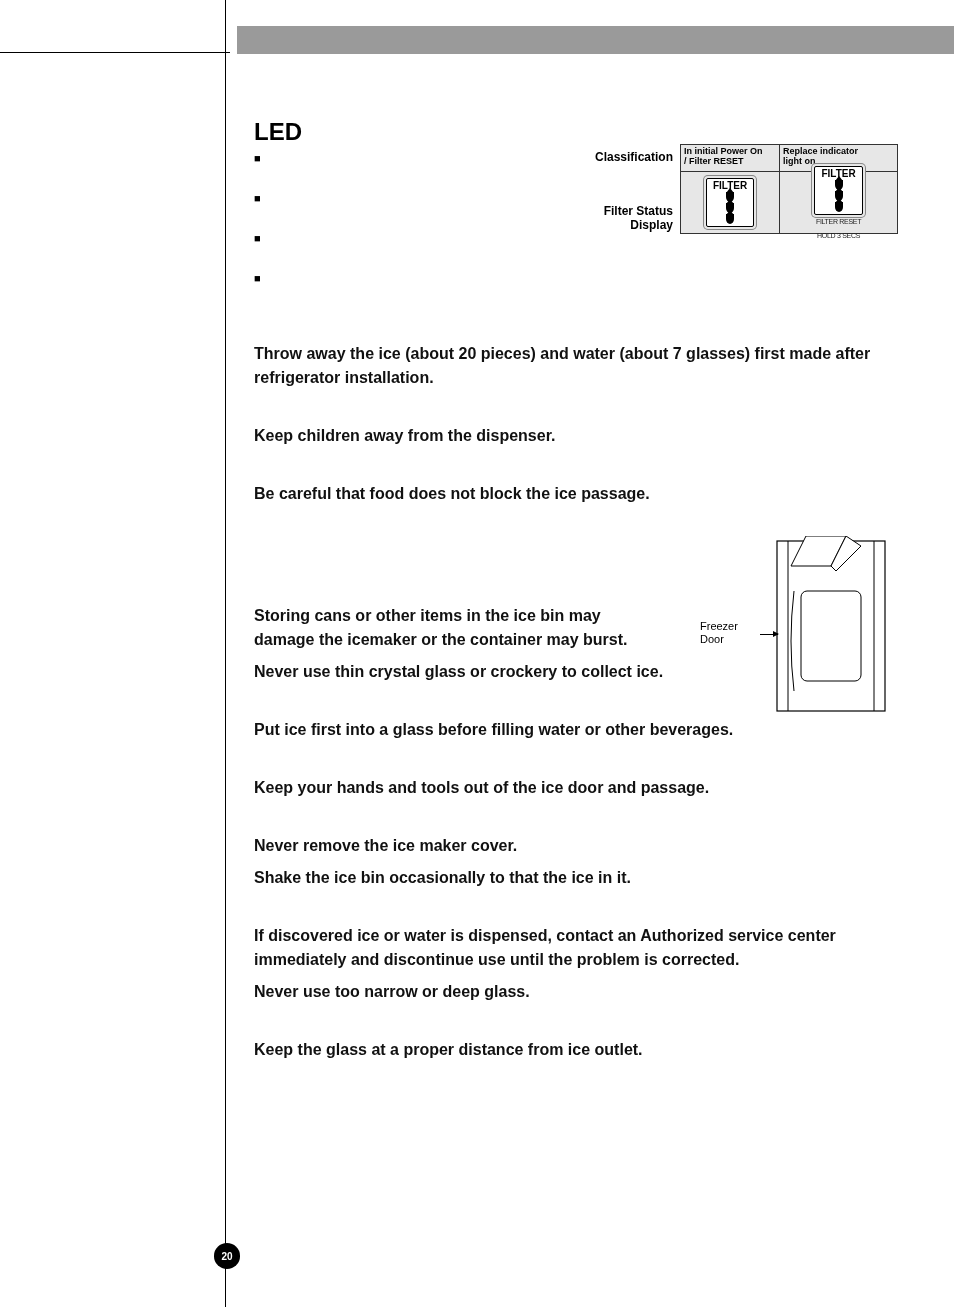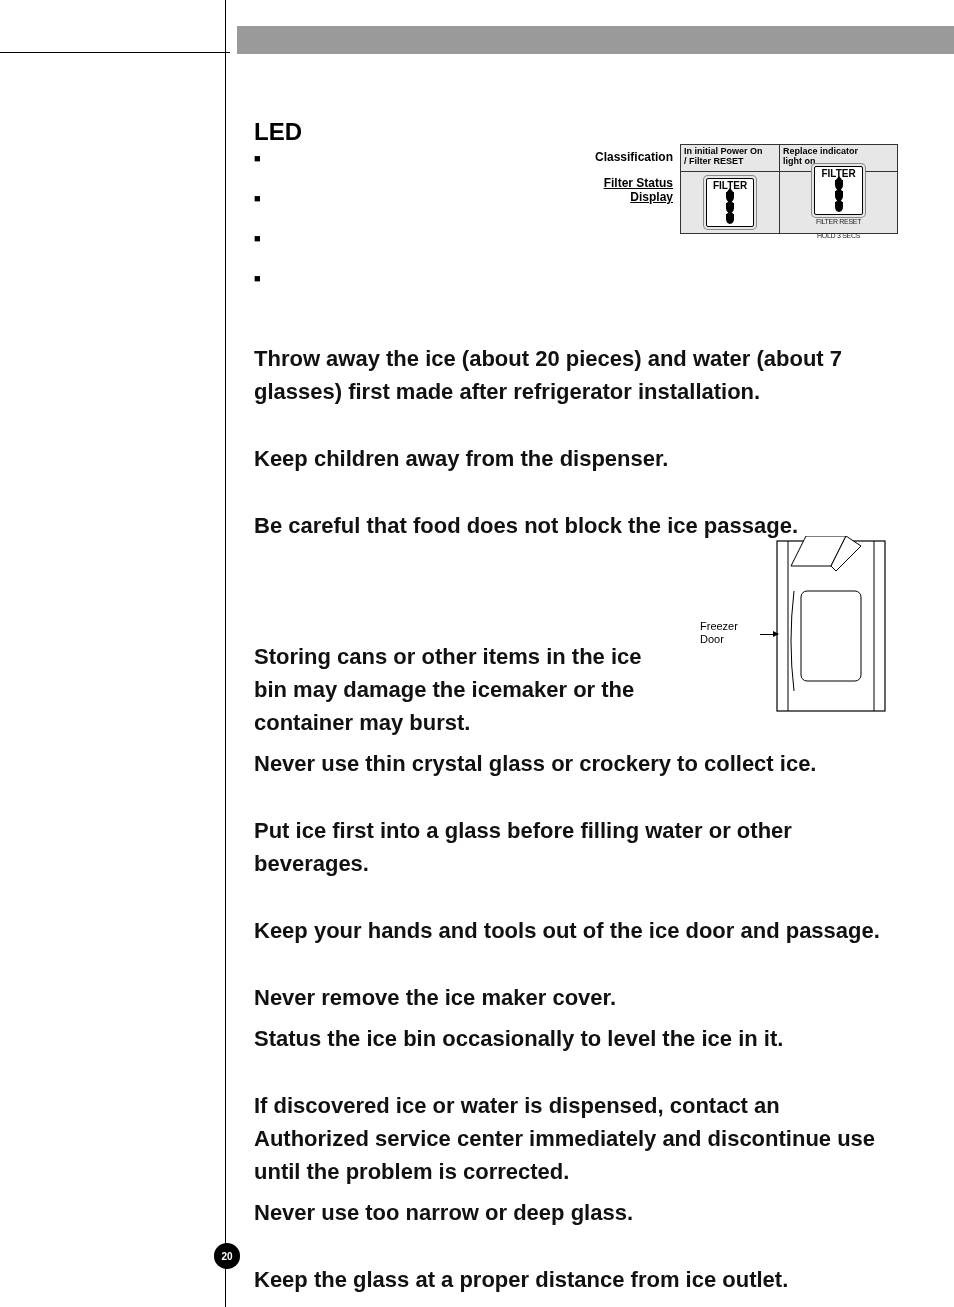--- a/index.html
+++ b/index.html
@@ -49,21 +49,21 @@
     .led-row { position: relative; height: 40px; }
     .bull {
       position: absolute;
       top: 0;
       left: 0;
       font-size: 11px;
       font-weight: bold;
       color: #000;
     }
     .body-text {
-      font-size: 22px;
+      font-size: 16px;
       font-weight: bold;
       color: #111;
       line-height: 1.5;
       margin-top: 30px;
     }
     .body-text p { margin-bottom: 8px; }
     .spacer { height: 26px; }
     .table-box {
       position: absolute;
       top: 144px;
@@ -100,21 +100,21 @@
       justify-content: center;
       align-items: center;
     }
     .table-label {
       position: absolute;
       font-weight: bold;
       font-size: 12px;
       text-align: right;
     }
     .label-classification { top: 150px; left: 568px; width: 105px; }
-    .label-filter-status { top: 176px; left: 568px; width: 105px; line-height: 1.2; text-decoration: underline; }
+    .label-filter-status { top: 204px; left: 568px; width: 105px; line-height: 1.2; }
     .filter-chip {
       background: #fff;
       border: 1px solid #000;
       border-radius: 2px;
       padding: 1px 6px 2px 6px;
       font-size: 10px;
       font-weight: bold;
       box-shadow: 0 0 0 2px #e7e7e7, 0 0 0 3px #888;
     }
     .drops { display: flex; gap: 1px; justify-content: center; margin-top: 1px; }
@@ -213,21 +213,21 @@
     <p>Be careful that food does not block the ice passage.</p>
     <div style="height:90px"></div>
     <p style="width:390px">Storing cans or other items in the ice bin may damage the icemaker or the container may burst.</p>
     <p>Never use thin crystal glass or crockery to collect ice.</p>
     <div class="spacer"></div>
     <p>Put ice first into a glass before filling water or other beverages.</p>
     <div class="spacer"></div>
     <p>Keep your hands and tools out of the ice door and passage.</p>
     <div class="spacer"></div>
     <p>Never remove the ice maker cover.</p>
-    <p>Status the ice bin occasionally to level the ice in it.</p>
+    <p>Shake the ice bin occasionally to that the ice in it.</p>
     <div class="spacer"></div>
     <p>If discovered ice or water is dispensed, contact an Authorized service center immediately and discontinue use until the problem is corrected.</p>
     <p>Never use too narrow or deep glass.</p>
     <div class="spacer"></div>
     <p>Keep the glass at a proper distance from ice outlet.</p>
   </div>
 </div>
 
 <div class="table-label label-classification">Classification</div>
 <div class="table-label label-filter-status">

